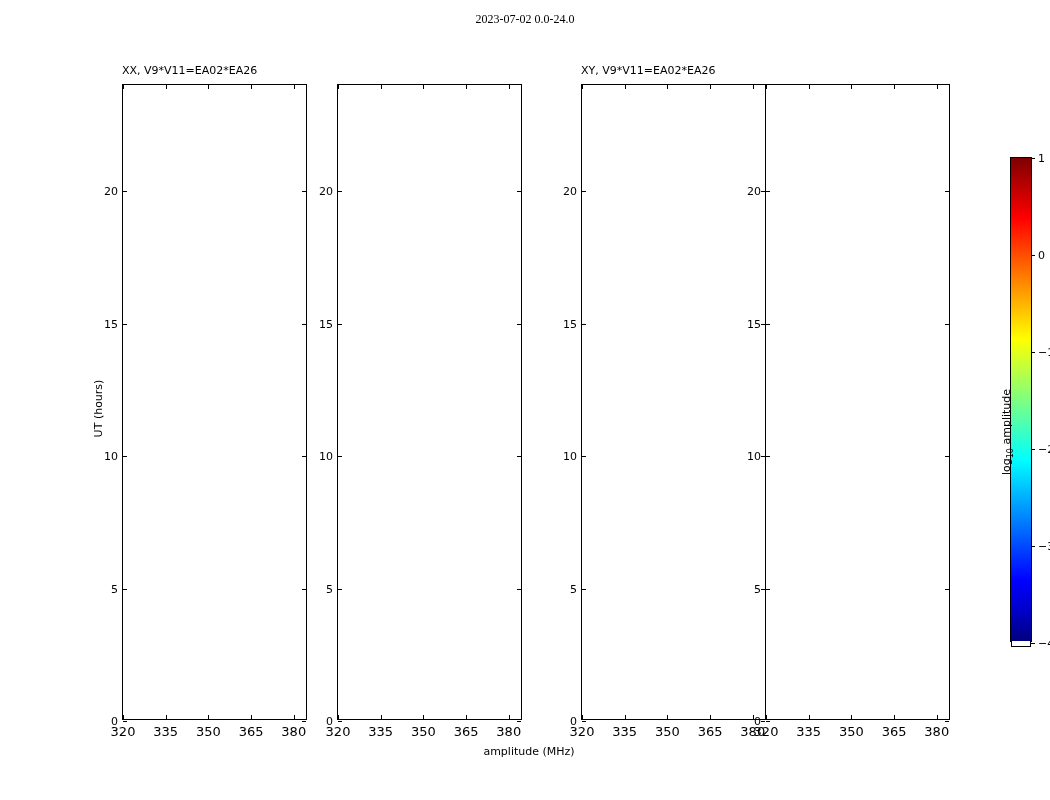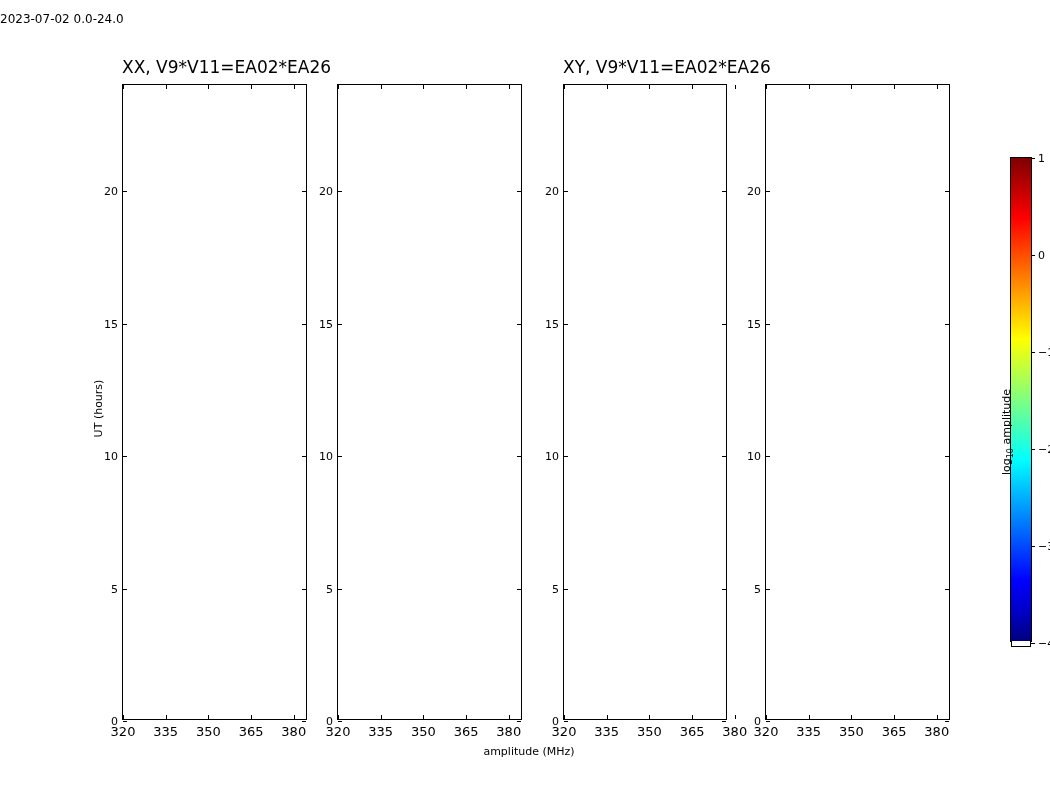--- a/index.html
+++ b/index.html
@@ -19,22 +19,24 @@
     position: absolute;
     left: 0; top: 0;
     width: 1050px;
     height: 800px;
   }
   .suptitle {
     position: absolute;
     top: 12px;
     left: 0;
     width: 1050px;
+    text-align: center;
     font-size: 12px;
     color: #000;
+    font-family: Liberation Serif, serif;
   }
   .panel {
     position: absolute;
     top: 84px;
     height: 636px;
   }
   .panel .axes {
     position: absolute;
     left: 0;
     top: 0;
@@ -42,22 +44,22 @@
     height: 100%;
     border: 1.1px solid #000;
     background: #ffffff;
     box-sizing: border-box;
   }
   .panel-title {
     position: absolute;
     bottom: 100%;
     left: 0;
     width: 100%;
-    text-align: right;
-    font-size: 17px;
+    text-align: left;
+    font-size: 11px;
     padding-bottom: 7px;
     white-space: nowrap;
   }
   
   .tick-y {
     position: absolute;
     left: 0;
     width: 4px;
     height: 0;
     border-top: 1px solid #000;
@@ -236,21 +238,21 @@
         <div class="xlabel-txt" style="left: 85.3846px;">350</div>
         <div class="tick-x" style="left: 128.077px;"></div>
         <div class="tick-x top" style="left: 128.077px;"></div>
         <div class="xlabel-txt" style="left: 128.077px;">365</div>
         <div class="tick-x" style="left: 170.769px;"></div>
         <div class="tick-x top" style="left: 170.769px;"></div>
         <div class="xlabel-txt" style="left: 170.769px;">380</div>
       </div>
   </div>
 
-  <div class="panel" id="panel2" style="left:563px; width:164px;">
+  <div class="panel" id="panel2" style="left:581px; width:185px;">
     <div class="panel-title">XY, V9*V11=EA02*EA26</div>
     <div class="axes">
         <div class="tick-y" style="top: 636px;"></div>
         <div class="tick-y right" style="top: 636px;"></div>
         <div class="ylabel-txt" style="top: 636px;">0</div>
         <div class="tick-y" style="top: 503.5px;"></div>
         <div class="tick-y right" style="top: 503.5px;"></div>
         <div class="ylabel-txt" style="top: 503.5px;">5</div>
         <div class="tick-y" style="top: 371px;"></div>
         <div class="tick-y right" style="top: 371px;"></div>

